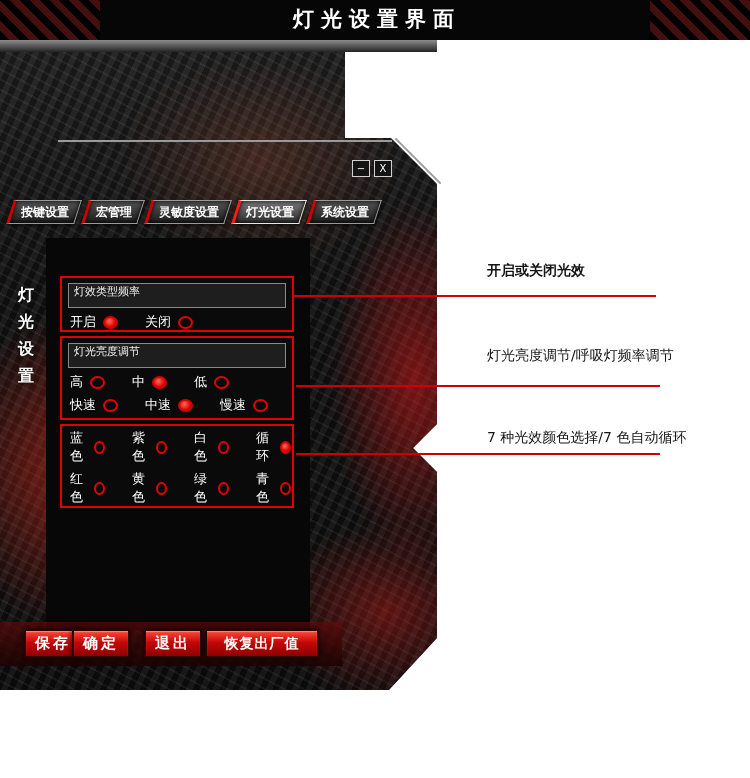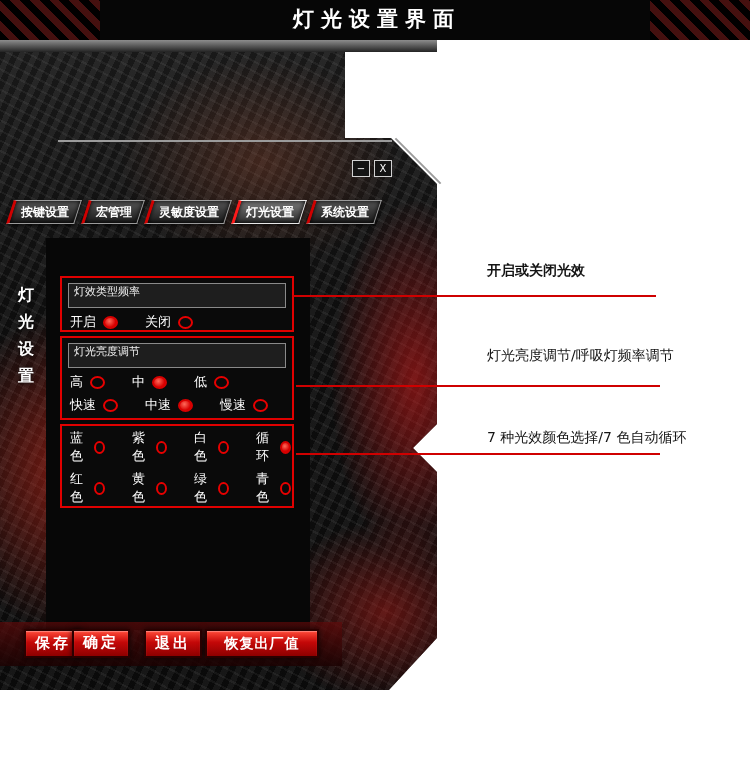--- a/index.html
+++ b/index.html
@@ -126,21 +126,21 @@
   }
   .gbtn {
     position:absolute; top:629px; height:29px;
     background:linear-gradient(180deg,#ff4a38,#c40808 45%,#8e0000);
     border:2px solid #2a0000; color:#fff; font-weight:bold; font-size:15px;
     letter-spacing:3px; text-align:center; line-height:25px;
     box-shadow:0 0 6px rgba(0,0,0,0.7), inset 0 1px 1px rgba(255,255,255,0.35);
     cursor:pointer; padding:0 4px;
   }
   .gbtn.b1 { left:24px;   width:58px; }
-  .gbtn.b2 { left:72px;  width:58px;font-family:Liberation Mono, monospace; }
+  .gbtn.b2 { left:72px;  width:58px; }
   .gbtn.b3 { left:144px; width:58px; }
   .gbtn.b4 { left:205px; width:114px; letter-spacing:1px; font-size:14px; }
 </style>
 </head>
 <body>
 
 <div class="banner">
   <div class="stripes left"></div>
   <div class="stripes right"></div>
   <div class="banner-title">灯光设置界面</div>

